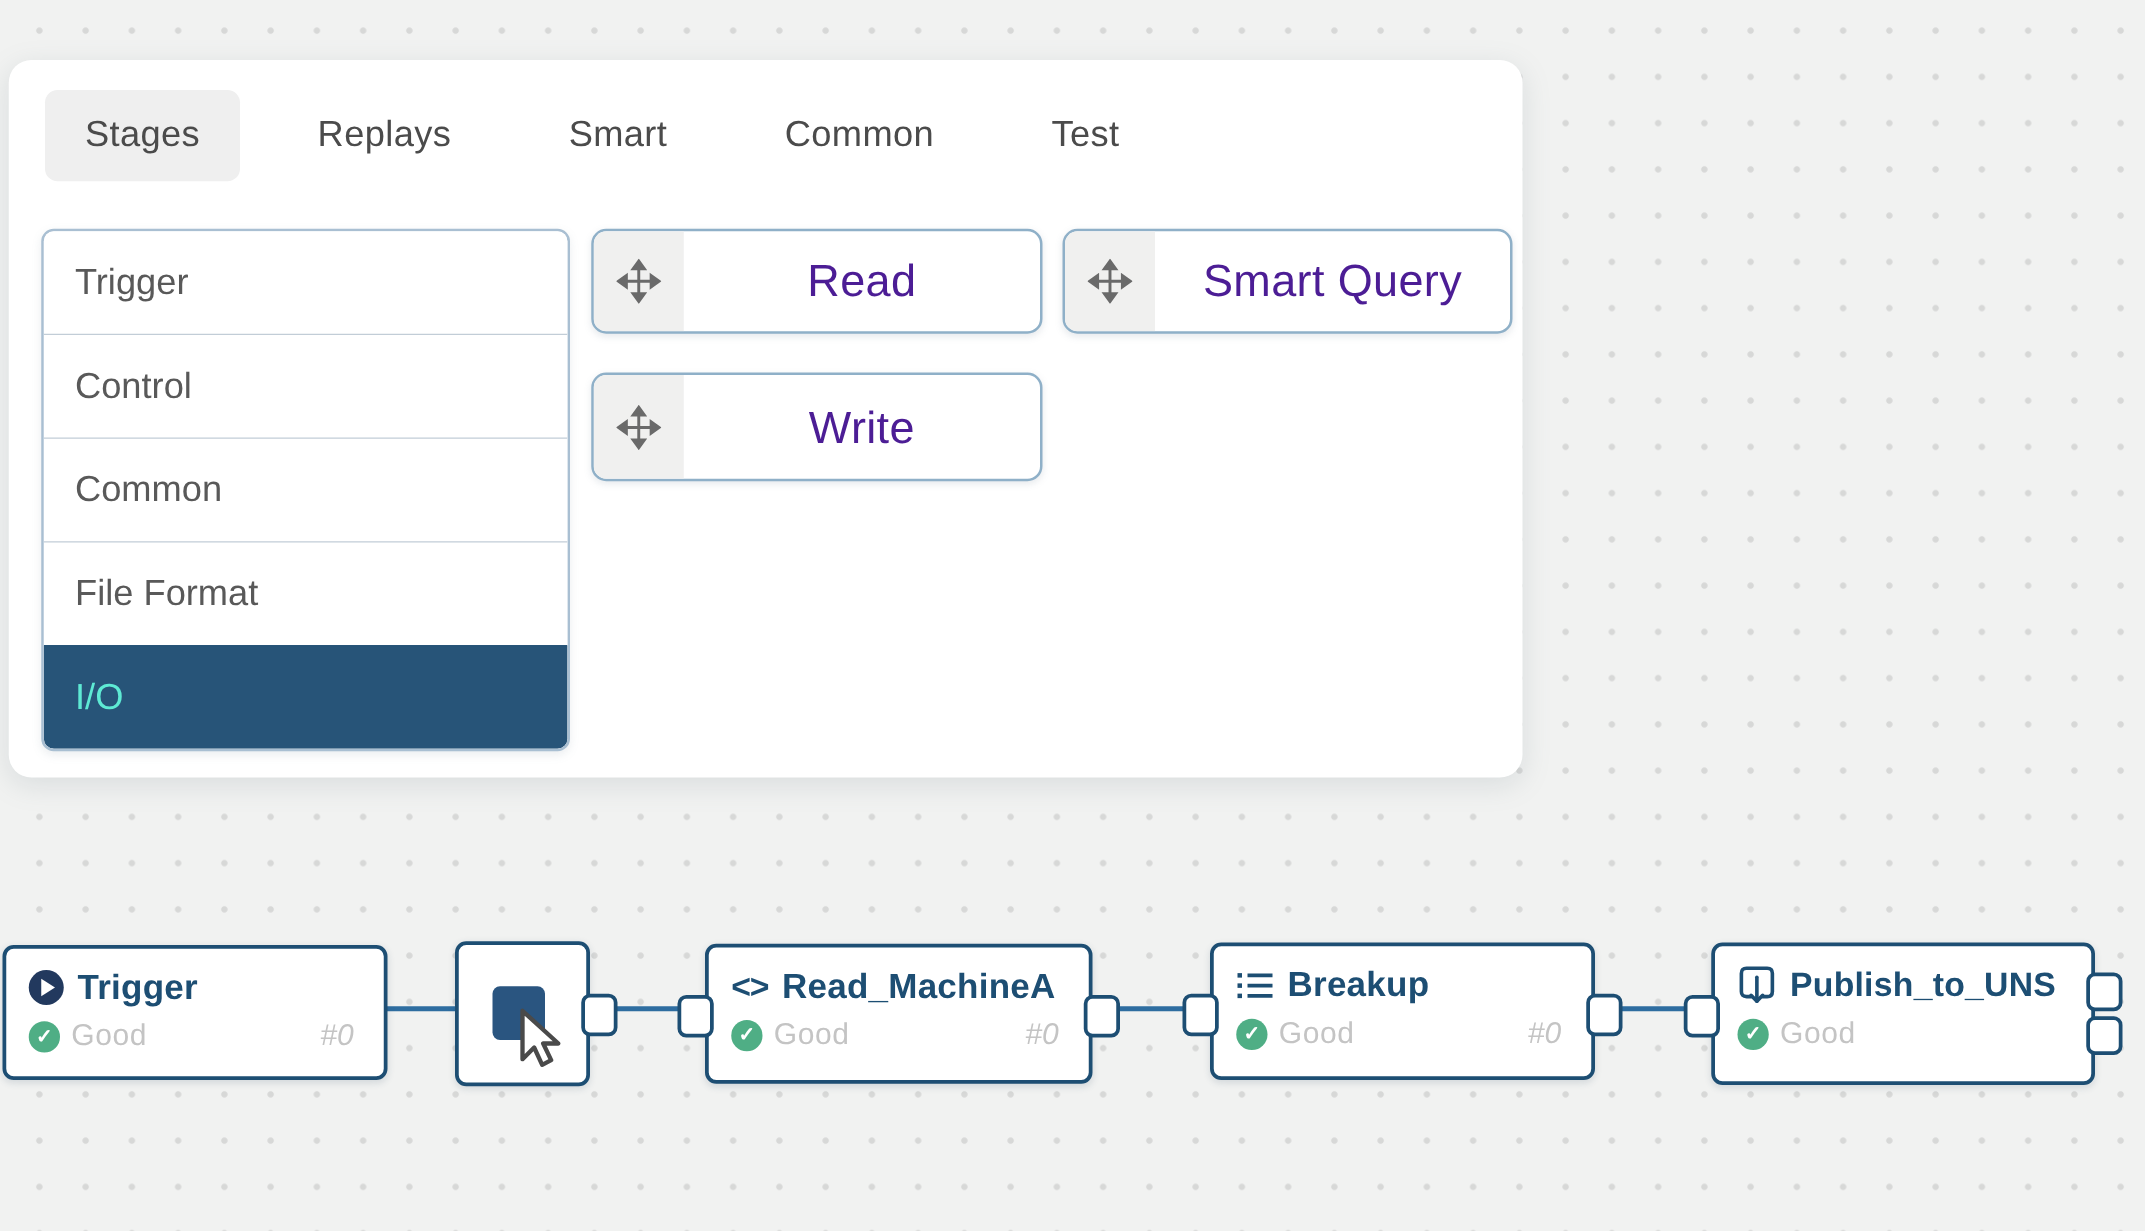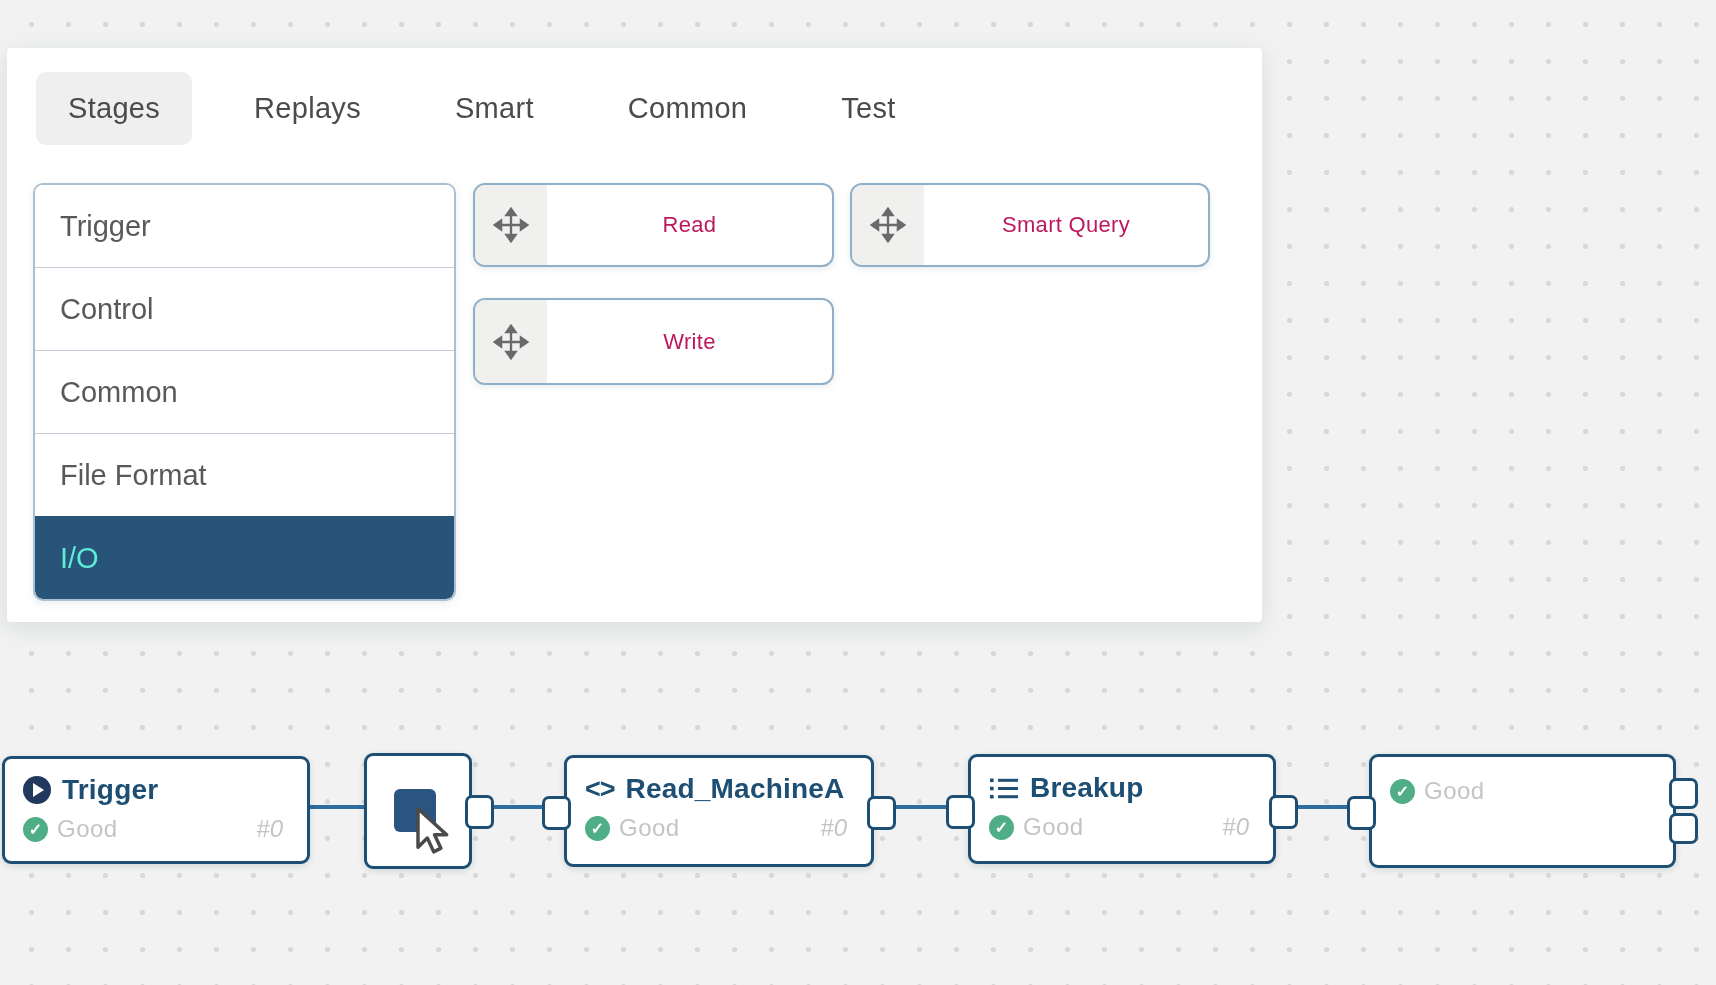--- a/index.html
+++ b/index.html
@@ -9,23 +9,22 @@
     background-color:#f1f2f1;
     background-image:radial-gradient(circle, #d7d8d7 2.2px, transparent 2.9px);
     background-size:37px 37px;
     background-position:13px 6px;
   }
   .canvas{position:absolute;inset:0;}
 
   
   .panel{
     position:absolute;left:7px;top:48px;width:1211px;height:574px;
-    background:#ffffff;border-radius:4px;
+    background:#ffffff;border-radius:18px;
     box-shadow:0 6px 22px rgba(110,130,140,0.18);
-    padding-left:44px;
   }
   .tabs{position:absolute;left:29px;top:24px;display:flex;align-items:center;gap:30px;}
   .tab{
     font-size:29px;color:#4b4b4b;padding:20px 32px;border-radius:10px;
     white-space:nowrap;cursor:default;letter-spacing:.3px;
   }
   .tab.active{background:#efefef;}
 
   .cat-list{
     position:absolute;left:26px;top:135px;width:419px;
@@ -46,21 +45,21 @@
     position:absolute;display:flex;align-items:stretch;
     border:2.5px solid #8fb0c8;border-radius:12px;background:#fff;overflow:hidden;
     box-shadow:0 2px 6px rgba(120,140,155,0.18);
   }
   .stage-handle{
     width:72px;background:#f0f0ef;display:flex;align-items:center;justify-content:center;
     flex:none;
   }
   .stage-label{
     flex:1;display:flex;align-items:center;justify-content:center;
-    font-size:22px;color:#be185d;letter-spacing:.3px;
+    font-size:36px;color:#4c1d95;letter-spacing:.3px;
   }
   #stage-read{left:466px;top:135px;width:357px;height:80px;}
   #stage-write{left:466px;top:250px;width:357px;height:83px;}
   #stage-smartquery{left:843px;top:135px;width:356px;height:80px;}
 
   
   .wire{position:absolute;height:3.5px;background:#2e6da0;z-index:1;}
   .node{
     position:absolute;background:#fff;border:3px solid #1d4e73;border-radius:9px;
     z-index:2;box-shadow:0 2px 6px rgba(40,70,95,0.15);
@@ -242,20 +241,30 @@
         <span class="status-text">Good</span>
         <span class="count-text">#0</span>
       </div>
     </div>
     <div class="port" style="right:-25px;top:38px;"></div>
   </div>
 
   <div class="node" id="node-publish">
     <div class="port" style="left:-25px;top:39px;"></div>
     <div class="node-body">
+      <div class="title-row">
+        <svg width="31" height="34" viewBox="0 0 30 32" style="flex:none;">
+          <g stroke="#1d4e73" stroke-width="2.8" fill="none" stroke-linecap="round" stroke-linejoin="round">
+            <path d="M10.5 25 H7 Q3 25 3 21 V7 Q3 3 7 3 H23 Q27 3 27 7 V21 Q27 25 23 25 H19.5"></path>
+            <line x1="15" y1="10" x2="15" y2="28.5"></line>
+            <polyline points="10.5,24 15,28.5 19.5,24"></polyline>
+          </g>
+        </svg>
+        <span class="node-title" style="font-size:27px;">Publish_to_UNS</span>
+      </div>
       <div class="status-row">
         <span class="check-badge">✓</span>
         <span class="status-text">Good</span>
       </div>
     </div>
     <div class="port" style="right:-25px;top:21px;height:25px;"></div>
     <div class="port" style="right:-25px;top:56px;height:25px;"></div>
   </div>
 
 </div>

